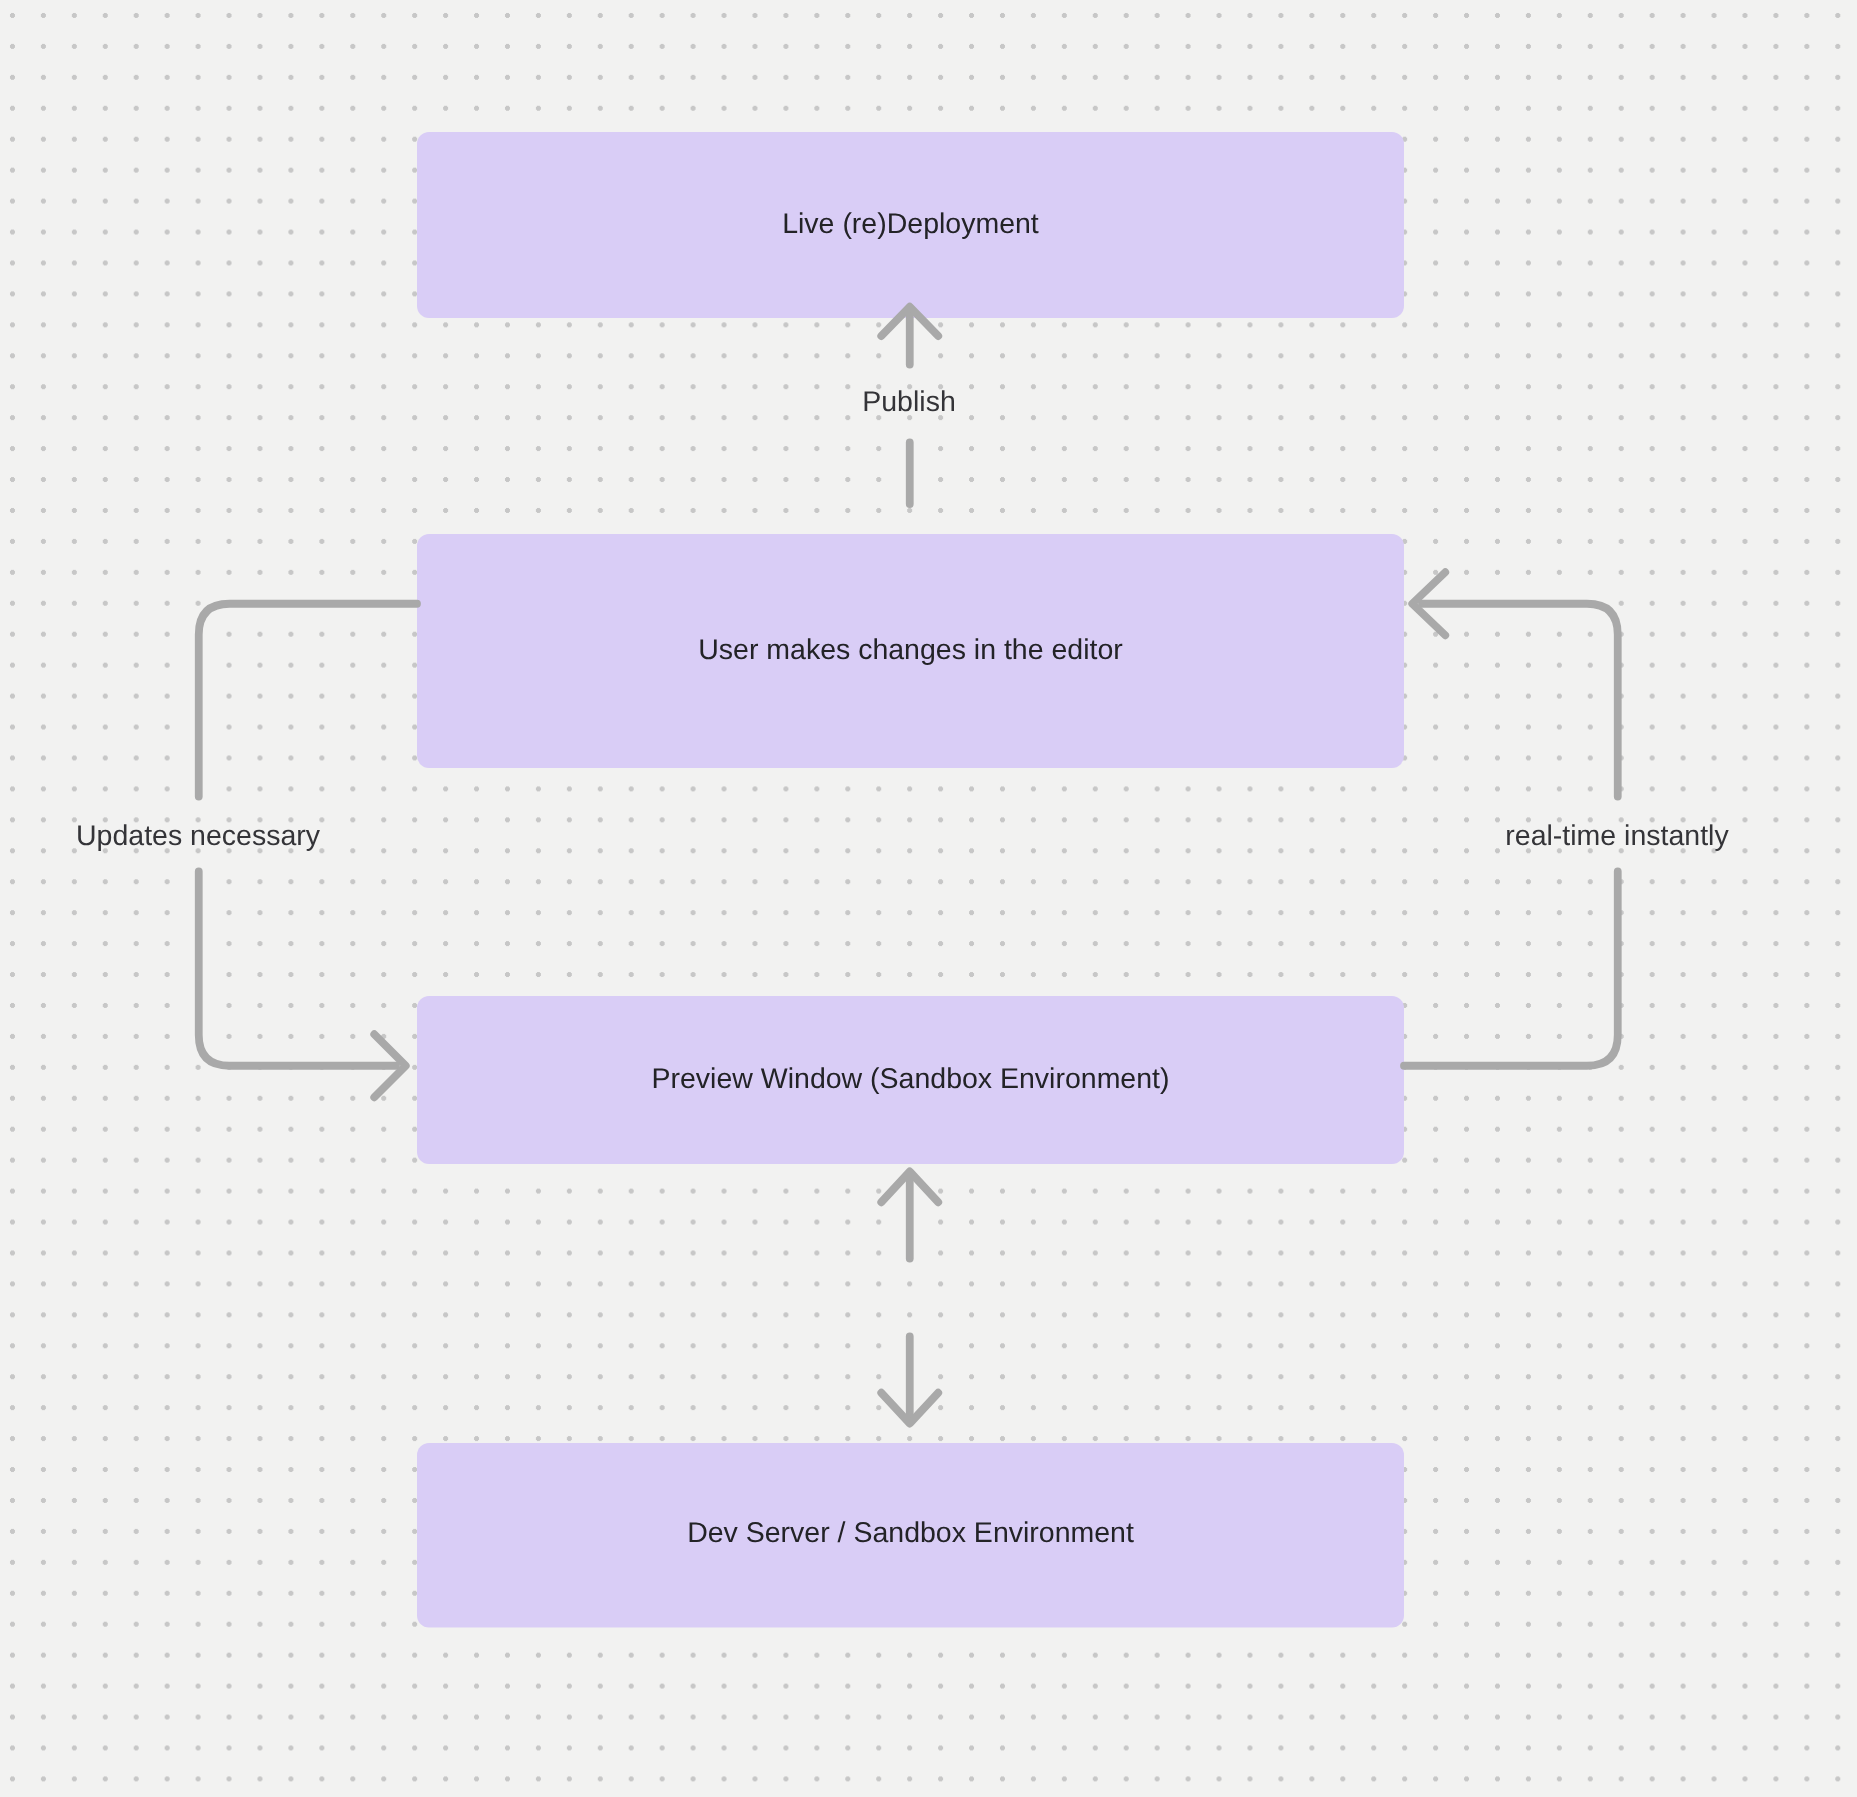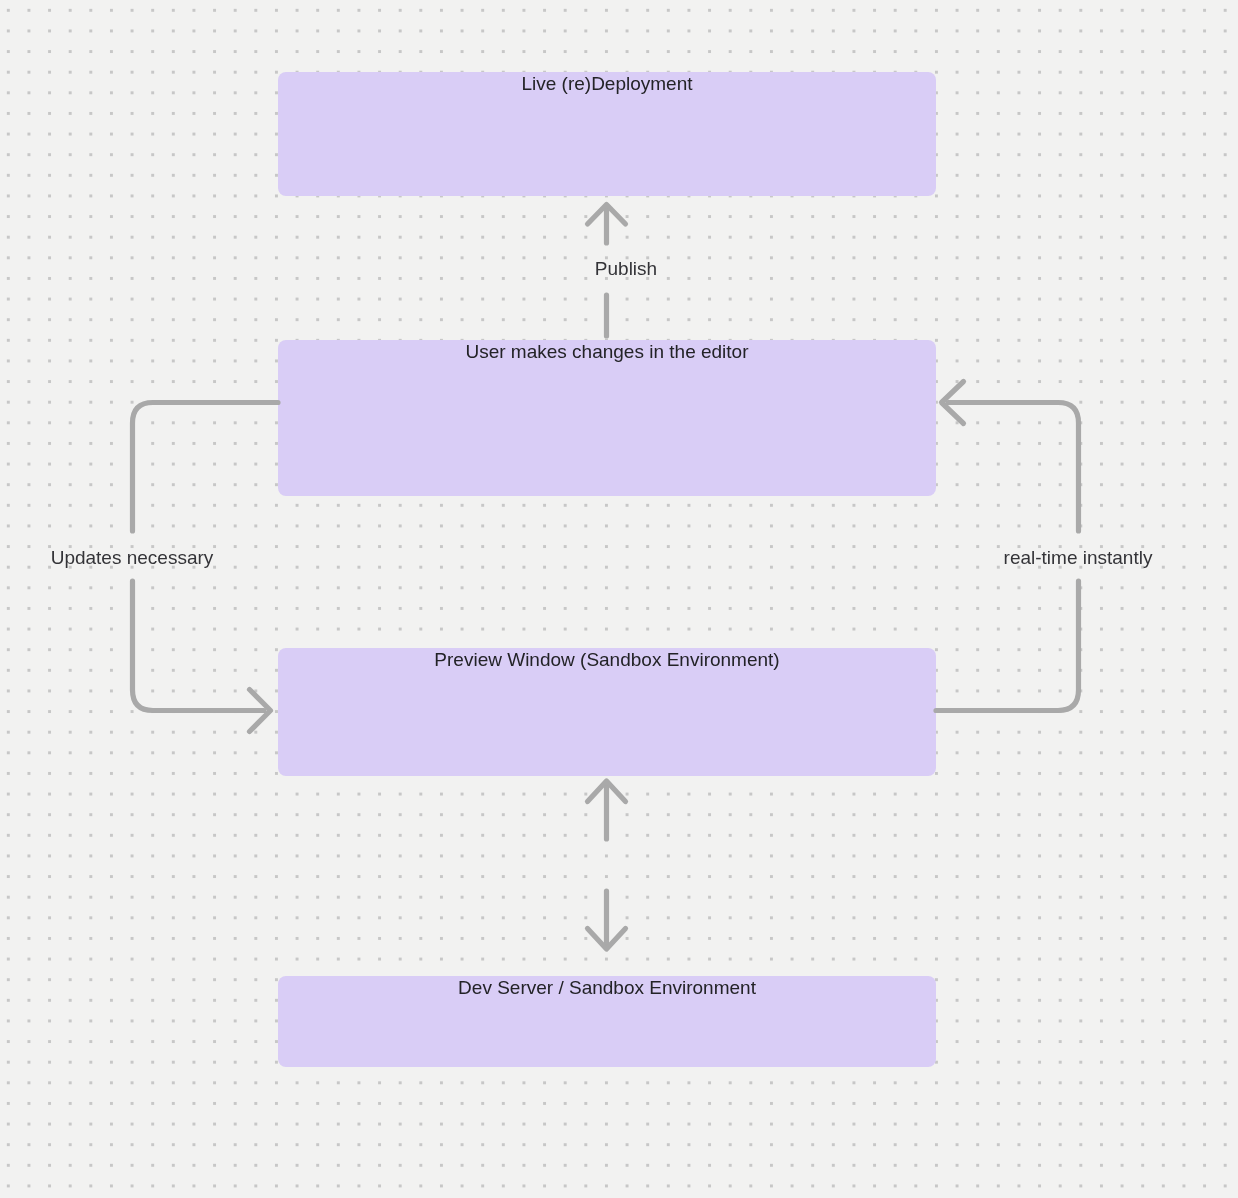--- a/index.html
+++ b/index.html
@@ -19,39 +19,41 @@
     background-size: 20.64px 20.64px;
     background-position: -2px 0px;
   }
   .node {
     position: absolute;
     left: 278px;
     width: 658px;
     background: #d9cdf6;
     border-radius: 8px;
     display: flex;
+    align-items: center;
     justify-content: center;
     font-size: 19px;
     line-height: 1.3;
     color: #232327;
     text-align: center;
+    margin-top: 16px;
   }
   .node-live     { top: 72px;  height: 124px; }
   .node-user     { top: 340px; height: 156px; }
-  .node-preview  { top: 648px; height: 128px; }
-  .node-dev      { top: 976px; height: 91px; }
+  .node-preview  { top: 648px; height: 112px; }
+  .node-dev      { top: 946px; height: 123px; }
 
   .edge-label {
     position: absolute;
     transform: translate(-50%, -50%);
     font-size: 19px;
     color: #343438;
     white-space: nowrap;
   }
-  .lbl-publish  { left: 606px;  top: 269px; margin-left: 20px; }
+  .lbl-publish  { left: 606px;  top: 269px; }
   .lbl-updates  { left: 132px;  top: 558px; }
   .lbl-feedback { left: 1078px; top: 558px; }
   .lbl-spun     { left: 606px;  top: 866px; }
 
   svg.connectors {
     position: absolute;
     left: 0;
     top: 0;
     pointer-events: none;
   }

